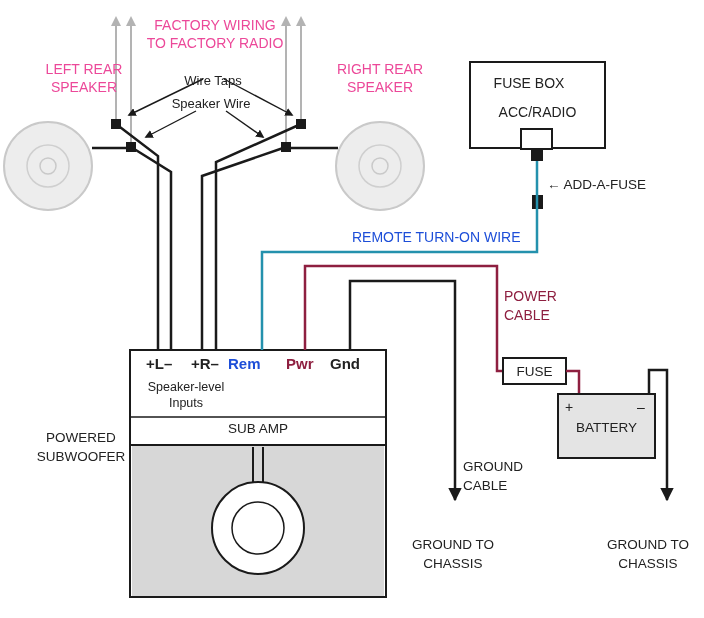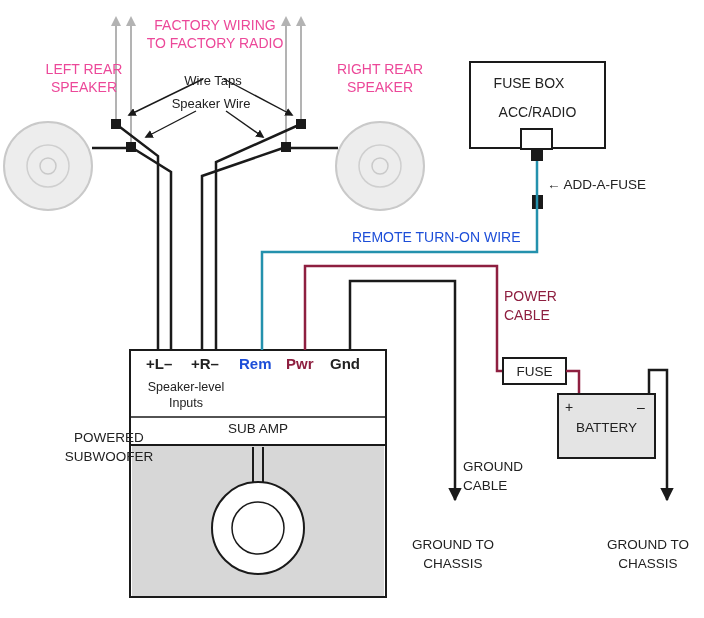--- a/index.html
+++ b/index.html
@@ -153,28 +153,28 @@
   <div class="lbl center lh19" style="left:404px;top:535px;width:98px;">
     <span class="line">GROUND TO</span>
     <span class="line">CHASSIS</span>
   </div>
 
   <div class="lbl center lh19" style="left:599px;top:535px;width:98px;">
     <span class="line">GROUND TO</span>
     <span class="line">CHASSIS</span>
   </div>
 
-  <div class="lbl center lh19" style="left:36px;top:428px;width:90px;margin-left:28px;">
+  <div class="lbl center lh19" style="left:36px;top:428px;width:90px;">
     <span class="line">POWERED</span>
     <span class="line">SUBWOOFER</span>
   </div>
 
   <div class="lbl term" style="left:146px;top:355px;">+L–</div>
   <div class="lbl term" style="left:191px;top:355px;">+R–</div>
-  <div class="lbl term teal" style="left:239px;top:355px;">Rem</div>
+  <div class="lbl term teal" style="left:228px;top:355px;">Rem</div>
   <div class="lbl term red" style="left:286px;top:355px;">Pwr</div>
   <div class="lbl term" style="left:330px;top:355px;">Gnd</div>
 
   <div class="lbl center small" style="left:136px;top:379px;width:100px;">
     <span class="line">Speaker-level</span>
     <span class="line">Inputs</span>
   </div>
 
   <div class="lbl center" style="left:208px;top:420px;width:100px;">SUB AMP</div>
 

